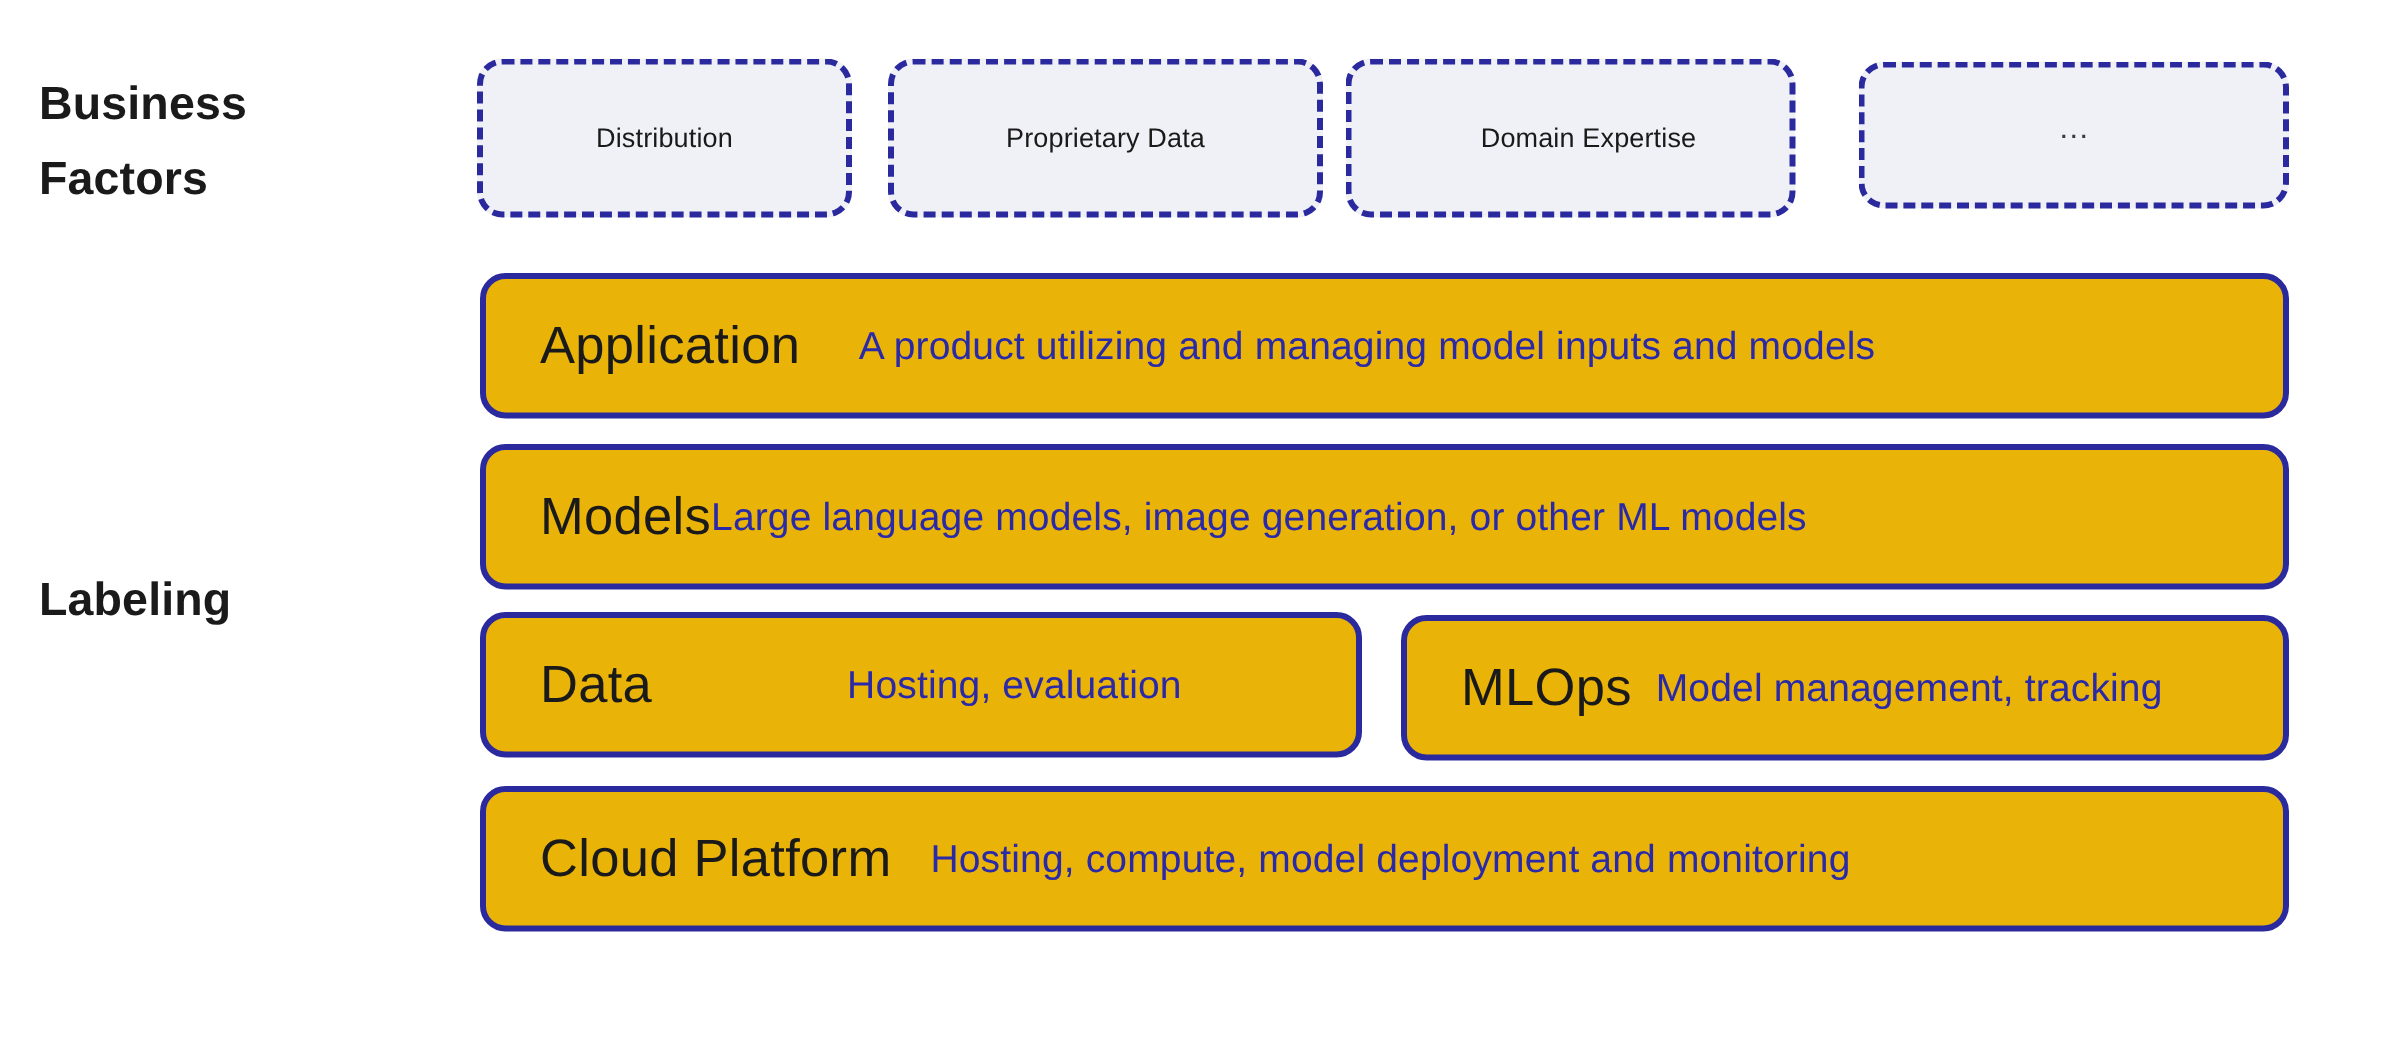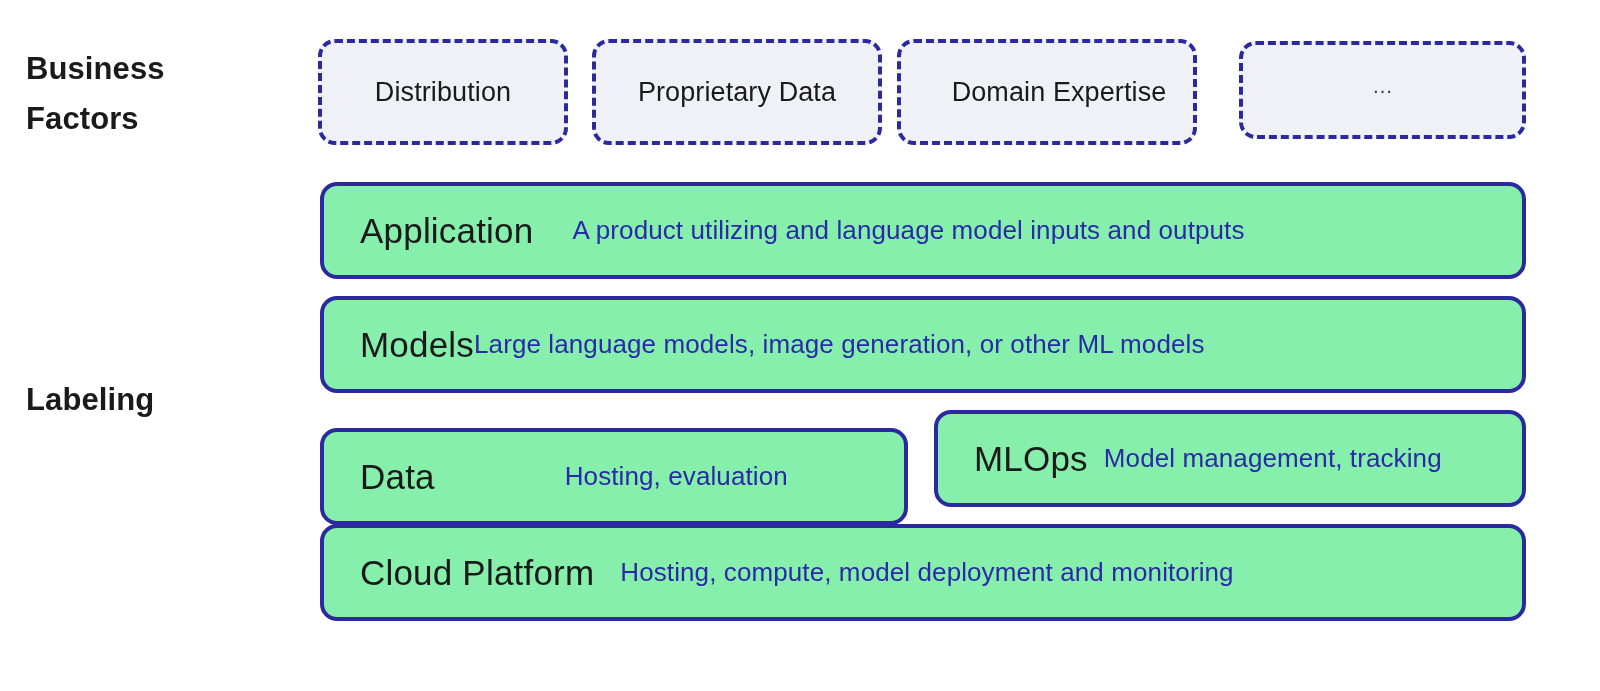--- a/index.html
+++ b/index.html
@@ -50,37 +50,37 @@
     box-sizing: border-box;
     background: #f0f0f7;
     border: 4px dashed #2a2a9e;
     border-radius: 17px;
     display: flex;
     align-items: center;
     justify-content: center;
   }
   .factor-label {
     color: #1a1a1a;
-    font-size: 27px;
+    font-size: 18px;
     font-weight: 400;
     letter-spacing: 0.1px;
     white-space: nowrap;
   }
   .factor-label.ellipsis {
     font-size: 21px;
     color: #3a3a3a;
     position: relative;
     top: -4px;
   }
 
   
   .stack-box {
     position: absolute;
     box-sizing: border-box;
-    background: #86efac;
+    background: #eab308;
     border: 4px solid #2a2a9e;
     border-radius: 17px;
     display: flex;
     align-items: center;
   }
   .stack-title {
     color: #1a1a1a;
     font-size: 35px;
     font-weight: 400;
     letter-spacing: 0.2px;
@@ -115,29 +115,29 @@
   <div class="factor-box" style="left:897px; top:39px; width:300px; height:106px;padding-left:24px;">
     <span class="factor-label">Domain Expertise</span>
   </div>
 
   <div class="factor-box" style="left:1239px; top:41px; width:287px; height:98px;">
     <span class="factor-label ellipsis">…</span>
   </div>
 
   <div class="stack-box" style="left:320px; top:182px; width:1206px; height:97px;">
     <span class="stack-title" style="margin-left:36px;">Application</span>
-    <span class="stack-desc" style="margin-left:39px;">A product utilizing and language model inputs and outputs</span>
+    <span class="stack-desc" style="margin-left:39px;">A product utilizing and managing model inputs and models</span>
   </div>
 
   <div class="stack-box" style="left:320px; top:296px; width:1206px; height:97px;">
     <span class="stack-title" style="margin-left:36px;">Models</span>
     <span class="stack-desc" style="">Large language models, image generation, or other ML models</span>
   </div>
 
-  <div class="stack-box" style="left:320px; top:428px; width:588px; height:97px;">
+  <div class="stack-box" style="left:320px; top:408px; width:588px; height:97px;">
     <span class="stack-title" style="margin-left:36px;">Data</span>
     <span class="stack-desc" style="margin-left:130px;">Hosting, evaluation</span>
   </div>
 
   <div class="stack-box" style="left:320px; top:524px; width:1206px; height:97px;">
     <span class="stack-title" style="margin-left:36px;">Cloud Platform</span>
     <span class="stack-desc" style="margin-left:26px;">Hosting, compute, model deployment and monitoring</span>
   </div>
 
   <div class="stack-box" style="left:934px; top:410px; width:592px; height:97px;">

